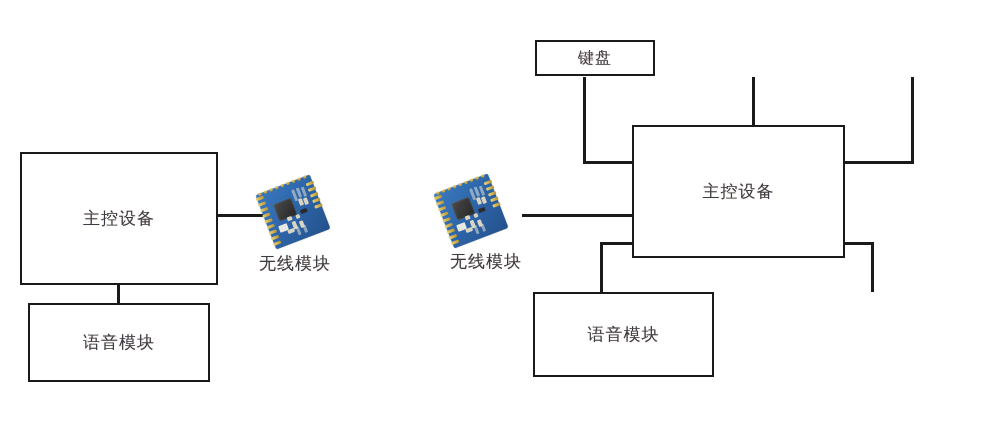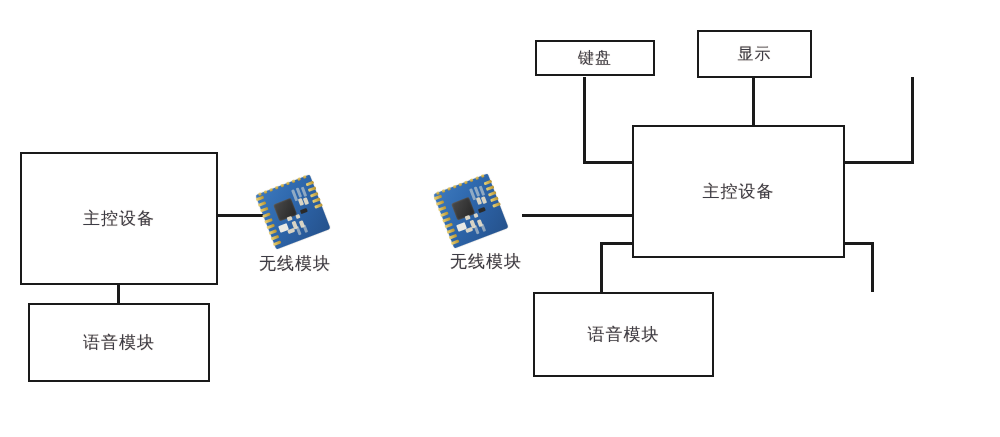--- a/index.html
+++ b/index.html
@@ -228,23 +228,20 @@
 
   <div class="conn h" style="left:843px; top:242px; width:31px;"></div>
   <div class="conn v" style="left:871px; top:242px; height:50px;"></div>
 
   <div class="conn h" style="left:522px; top:214px; width:112px;"></div>
 
   <div class="node small" style="left:535px; top:28px; width:120px; height:36px;margin-top:12px;">
     <span class="node-label">键盘</span>
   </div>
 
-  <div class="node small" style="left:697px; top:30px; width:115px; height:48px;">
-    <span class="node-label">显示</span>
-  </div>
 
 
   <div class="node" style="left:632px; top:125px; width:213px; height:133px;">
     <span class="node-label">主控设备</span>
   </div>
 
   <div class="node" style="left:533px; top:292px; width:181px; height:85px;">
     <span class="node-label">语音模块</span>
   </div>
 

